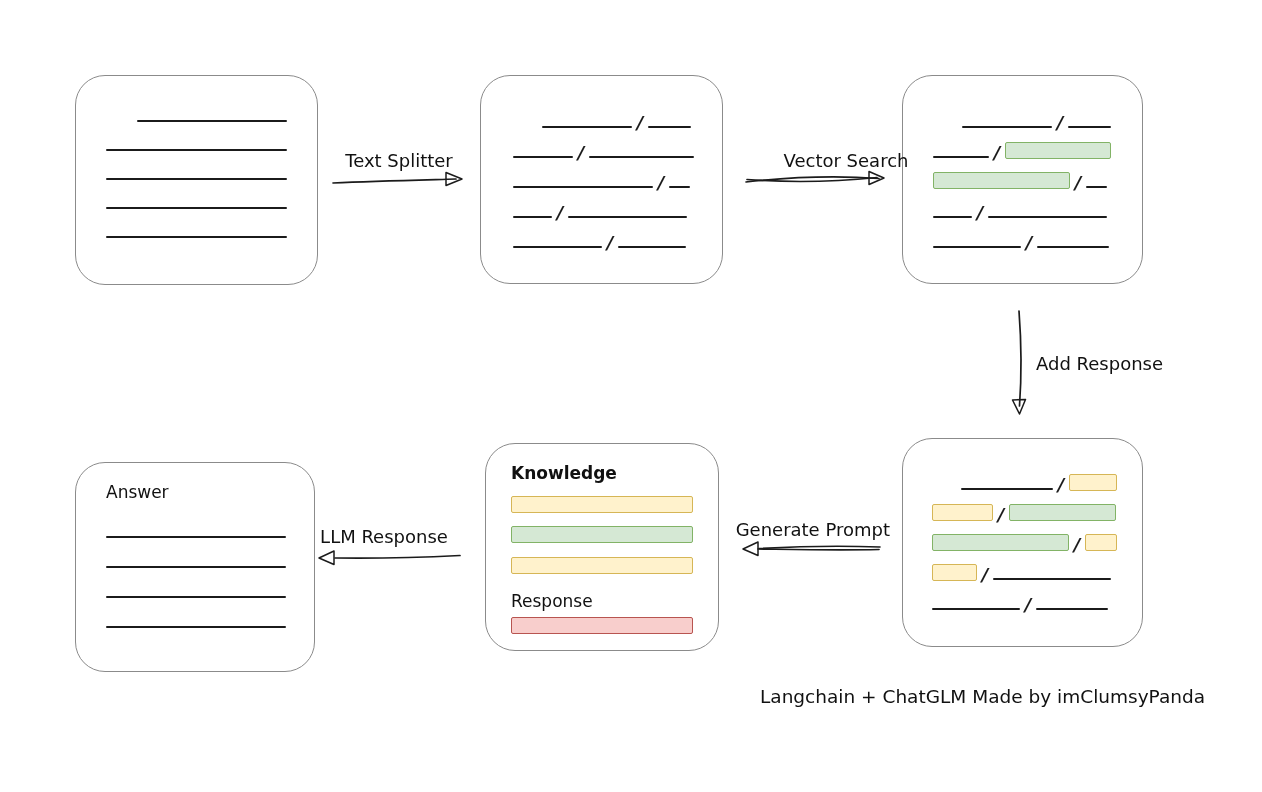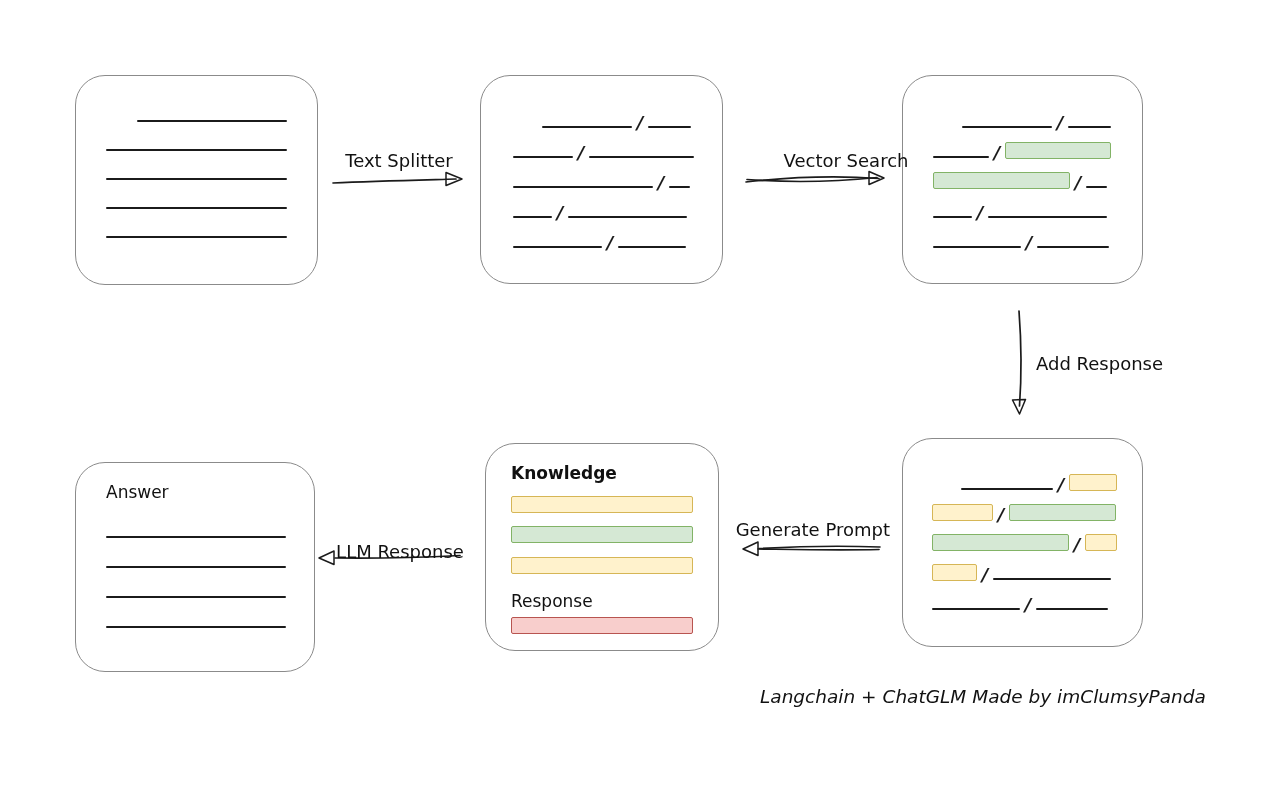--- a/index.html
+++ b/index.html
@@ -20,21 +20,21 @@
   .seg-chunk { height:17px; box-sizing:border-box; border:1.6px solid; border-radius:2px; flex:0 0 auto; }
   .chunk-green  { background:var(--green-fill,#d5e8d4);  border-color:var(--green-border,#82b366); }
   .chunk-yellow { background:var(--yellow-fill,#fff2cc); border-color:var(--yellow-border,#d6b656); }
   .chunk-red    { background:var(--red-fill,#f8cecc);    border-color:var(--red-border,#b85450); }
   .seg-text { font-size:17px; color:#111; line-height:1.3; white-space:nowrap; }
 
   .arrow-label {
     position:absolute; text-align:center; font-size:18px; color:#111; white-space:nowrap;
   }
   .caption {
-    position:absolute; text-align:center; font-size:18.5px; color:#111; white-space:nowrap;font-style:italic;
+    position:absolute; text-align:center; font-size:18.5px; color:#111; white-space:nowrap;
   }
   svg.arrows { position:absolute; left:0; top:0; }
   svg.arrows path { stroke:var(--ink,#1b1b1b); fill:none; stroke-width:1.7; stroke-linecap:round; stroke-linejoin:round; }
   svg.arrows path.head { stroke-width:1.5; }
 </style>
 </head>
 <body>
 
 <div class="canvas">
 
@@ -205,17 +205,17 @@
     </div>
 
   <div class="arrow-label" style="left:334px; top:150px; width:130px;">Text Splitter</div>
 
   <div class="arrow-label" style="left:776px; top:150px; width:140px;">Vector Search</div>
 
   <div class="arrow-label" style="left:1036px; top:353px; text-align:left;">Add Response</div>
 
   <div class="arrow-label" style="left:730px; top:519px; width:160px;text-align:right;">Generate Prompt</div>
 
-  <div class="arrow-label" style="left:330px; top:526px; width:140px;margin-top:15px;">LLM Response</div>
+  <div class="arrow-label" style="left:314px; top:526px; width:140px;">LLM Response</div>
 
   <div class="caption" style="left:760px; top:686px; width:436px;">Langchain + ChatGLM Made by imClumsyPanda</div>
 
 </div>
 
 </body></html>

